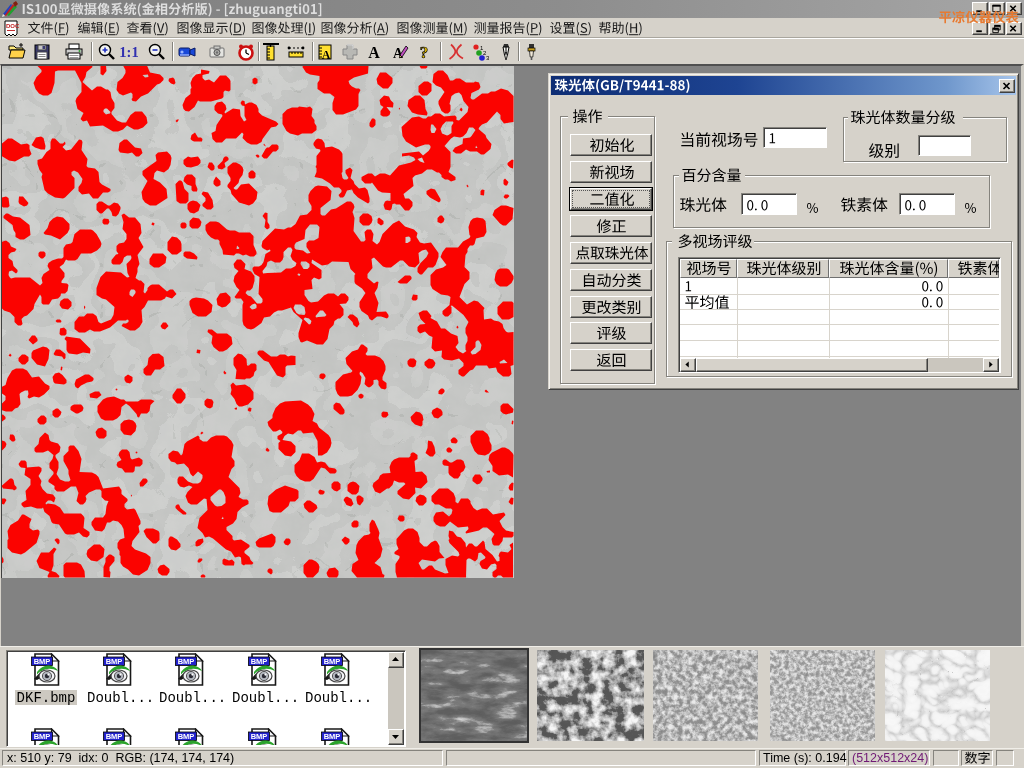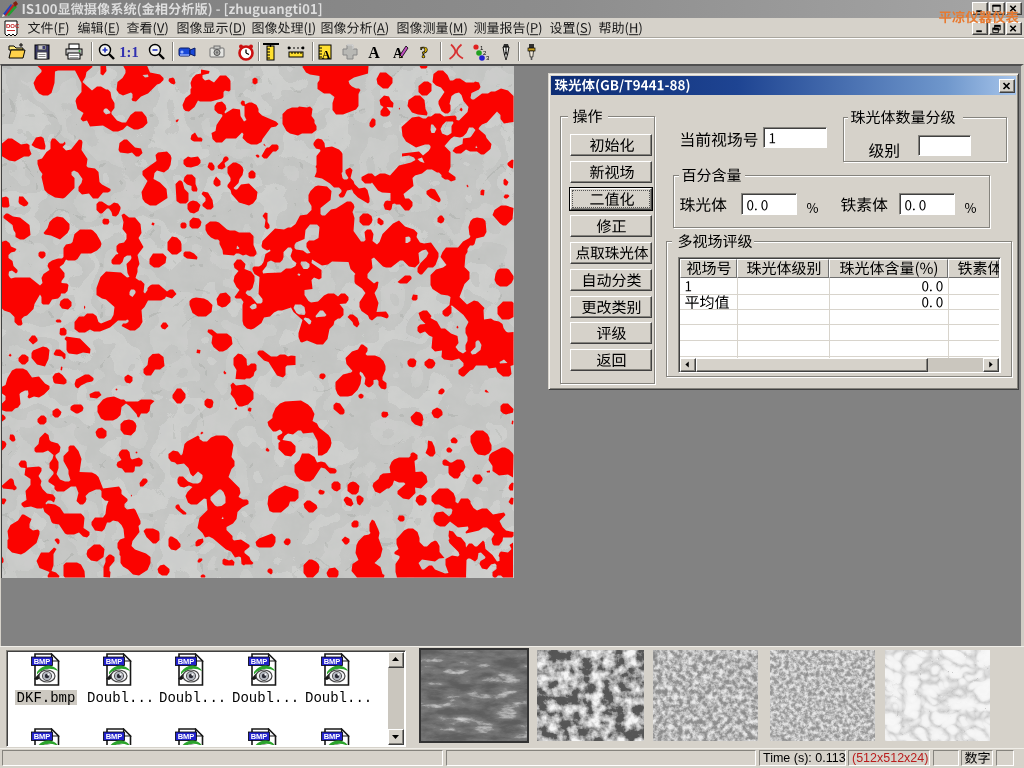--- a/index.html
+++ b/index.html
@@ -545,17 +545,18 @@
     </svg>
 <div class="abs" style="left:419px;top:648px;width:110px;height:95px;border:2px solid #333;pointer-events:none"></div>
 <div class="abs" style="left:0;top:748px;width:1024px;height:20px;background:#d6d2ca;border-top:1px solid #f0eee8"></div>
 <div class="abs" style="left:2px;top:750px;width:441px;height:16px;border:1px solid;border-color:#85837d #fff #fff #85837d"></div>
 <div class="abs" style="left:446px;top:750px;width:310px;height:16px;border:1px solid;border-color:#85837d #fff #fff #85837d"></div>
 <div class="abs" style="left:759px;top:750px;width:87px;height:16px;border:1px solid;border-color:#85837d #fff #fff #85837d"></div>
 <div class="abs" style="left:848px;top:750px;width:82px;height:16px;border:1px solid;border-color:#85837d #fff #fff #85837d"></div>
 <div class="abs" style="left:933px;top:750px;width:26px;height:16px;border:1px solid;border-color:#85837d #fff #fff #85837d"></div>
 <div class="abs" style="left:961px;top:750px;width:32px;height:16px;border:1px solid;border-color:#85837d #fff #fff #85837d"></div>
 <div class="abs" style="left:996px;top:750px;width:18px;height:16px;border:1px solid;border-color:#85837d #fff #fff #85837d"></div>
-<div class="abs" style="left:763px;top:751px;font:12.5px 'Liberation Sans';color:#000">Time (s): 0.113</div>
-<div class="abs" style="left:852px;top:751px;font:12.5px 'Liberation Sans';color:#b91c1c">(512x512x24)</div>
+<div class="abs" style="left:7px;top:751px;font:12.5px 'Liberation Sans';color:#000">x: 510 y: 79&nbsp; idx: 0&nbsp; RGB: (174, 174, 174)</div>
+<div class="abs" style="left:763px;top:751px;font:12.5px 'Liberation Sans';color:#000">Time (s): 0.194</div>
+<div class="abs" style="left:852px;top:751px;font:12.5px 'Liberation Sans';color:#701a75">(512x512x24)</div>
 <svg class="tx" style="left:964.0px;top:749.4px;" width="29" height="19">
       <path transform="translate(0.5,13.7)" d="M0.9 -4.2H5.9V-3.4H0.9ZM0.6 -8.5H6.9V-7.7H0.6ZM5.8 -10.7 6.6 -10.3Q6.3 -9.9 6.0 -9.4Q5.7 -9.0 5.4 -8.6L4.8 -8.9Q4.9 -9.2 5.1 -9.5Q5.3 -9.8 5.5 -10.1Q5.6 -10.4 5.8 -10.7ZM3.3 -10.9H4.2V-5.2H3.3ZM1.1 -10.3 1.9 -10.6Q2.1 -10.2 2.4 -9.7Q2.6 -9.3 2.7 -8.9L2.0 -8.6Q1.9 -8.9 1.6 -9.4Q1.4 -9.9 1.1 -10.3ZM3.4 -8.2 4.0 -7.8Q3.7 -7.2 3.2 -6.7Q2.7 -6.1 2.2 -5.7Q1.6 -5.2 1.0 -4.9Q1.0 -5.1 0.8 -5.3Q0.7 -5.5 0.5 -5.7Q1.1 -5.9 1.6 -6.3Q2.1 -6.7 2.6 -7.2Q3.1 -7.7 3.4 -8.2ZM4.1 -7.9Q4.3 -7.8 4.6 -7.6Q5.0 -7.4 5.4 -7.1Q5.8 -6.9 6.1 -6.7Q6.4 -6.5 6.5 -6.4L6.0 -5.7Q5.8 -5.8 5.5 -6.1Q5.2 -6.3 4.9 -6.6Q4.5 -6.9 4.2 -7.1Q3.8 -7.3 3.6 -7.5ZM8.0 -8.4H12.3V-7.5H8.0ZM8.2 -10.8 9.1 -10.7Q8.9 -9.4 8.6 -8.3Q8.3 -7.1 7.9 -6.1Q7.5 -5.1 7.0 -4.4Q6.9 -4.5 6.8 -4.6Q6.7 -4.7 6.5 -4.8Q6.4 -4.9 6.3 -5.0Q6.8 -5.7 7.1 -6.6Q7.5 -7.5 7.8 -8.6Q8.0 -9.7 8.2 -10.8ZM10.6 -7.9 11.5 -7.8Q11.2 -5.6 10.6 -3.9Q10.0 -2.2 9.0 -1.0Q8.0 0.2 6.4 1.1Q6.4 1.0 6.3 0.8Q6.2 0.7 6.1 0.5Q6.0 0.4 5.9 0.3Q7.4 -0.4 8.3 -1.6Q9.3 -2.7 9.8 -4.3Q10.3 -5.8 10.6 -7.9ZM8.4 -7.6Q8.7 -5.8 9.2 -4.3Q9.8 -2.8 10.6 -1.6Q11.5 -0.5 12.6 0.2Q12.5 0.3 12.3 0.5Q12.1 0.7 12.0 0.9Q10.8 0.2 9.9 -1.1Q9.0 -2.3 8.5 -3.9Q7.9 -5.5 7.6 -7.4ZM1.4 -2.0 2.0 -2.6Q2.7 -2.3 3.5 -2.0Q4.2 -1.6 4.9 -1.2Q5.5 -0.9 6.0 -0.6L5.4 0.1Q4.9 -0.2 4.3 -0.6Q3.6 -1.0 2.9 -1.4Q2.1 -1.7 1.4 -2.0ZM5.6 -4.2H5.7L5.9 -4.2L6.4 -4.0Q6.0 -2.6 5.2 -1.6Q4.4 -0.6 3.3 -0.0Q2.2 0.6 1.0 0.9Q0.9 0.8 0.8 0.5Q0.7 0.3 0.5 0.2Q1.7 -0.1 2.7 -0.6Q3.7 -1.2 4.5 -2.0Q5.2 -2.9 5.6 -4.1ZM1.4 -2.0Q1.7 -2.4 2.0 -2.9Q2.3 -3.4 2.6 -4.0Q2.8 -4.5 3.0 -5.0L3.9 -4.9Q3.7 -4.3 3.4 -3.8Q3.1 -3.2 2.9 -2.7Q2.6 -2.2 2.3 -1.8Z M16.0 -7.2H22.3V-6.2H16.0ZM13.9 -3.9H25.1V-3.0H13.9ZM19.0 -4.7H20.0V-0.2Q20.0 0.3 19.9 0.5Q19.7 0.7 19.4 0.9Q19.1 1.0 18.5 1.0Q18.0 1.0 17.2 1.0Q17.1 0.9 17.1 0.7Q17.0 0.5 16.9 0.4Q16.8 0.2 16.7 0.1Q17.2 0.1 17.6 0.1Q18.0 0.1 18.3 0.1Q18.6 0.1 18.7 0.1Q18.9 0.1 18.9 0.0Q19.0 -0.0 19.0 -0.2ZM22.0 -7.2H22.2L22.5 -7.2L23.1 -6.7Q22.7 -6.2 22.1 -5.8Q21.5 -5.3 20.8 -4.9Q20.2 -4.4 19.5 -4.1Q19.4 -4.3 19.3 -4.4Q19.1 -4.6 19.0 -4.7Q19.5 -5.0 20.1 -5.4Q20.7 -5.7 21.2 -6.2Q21.7 -6.6 22.0 -7.0ZM14.0 -9.6H25.0V-6.9H24.0V-8.6H15.0V-6.9H14.0ZM18.5 -10.7 19.5 -11.0Q19.7 -10.7 20.0 -10.2Q20.3 -9.8 20.4 -9.4L19.4 -9.1Q19.3 -9.4 19.0 -9.9Q18.8 -10.3 18.5 -10.7Z" fill="#000"></path>
     </svg>
 </div>
 </body></html>

